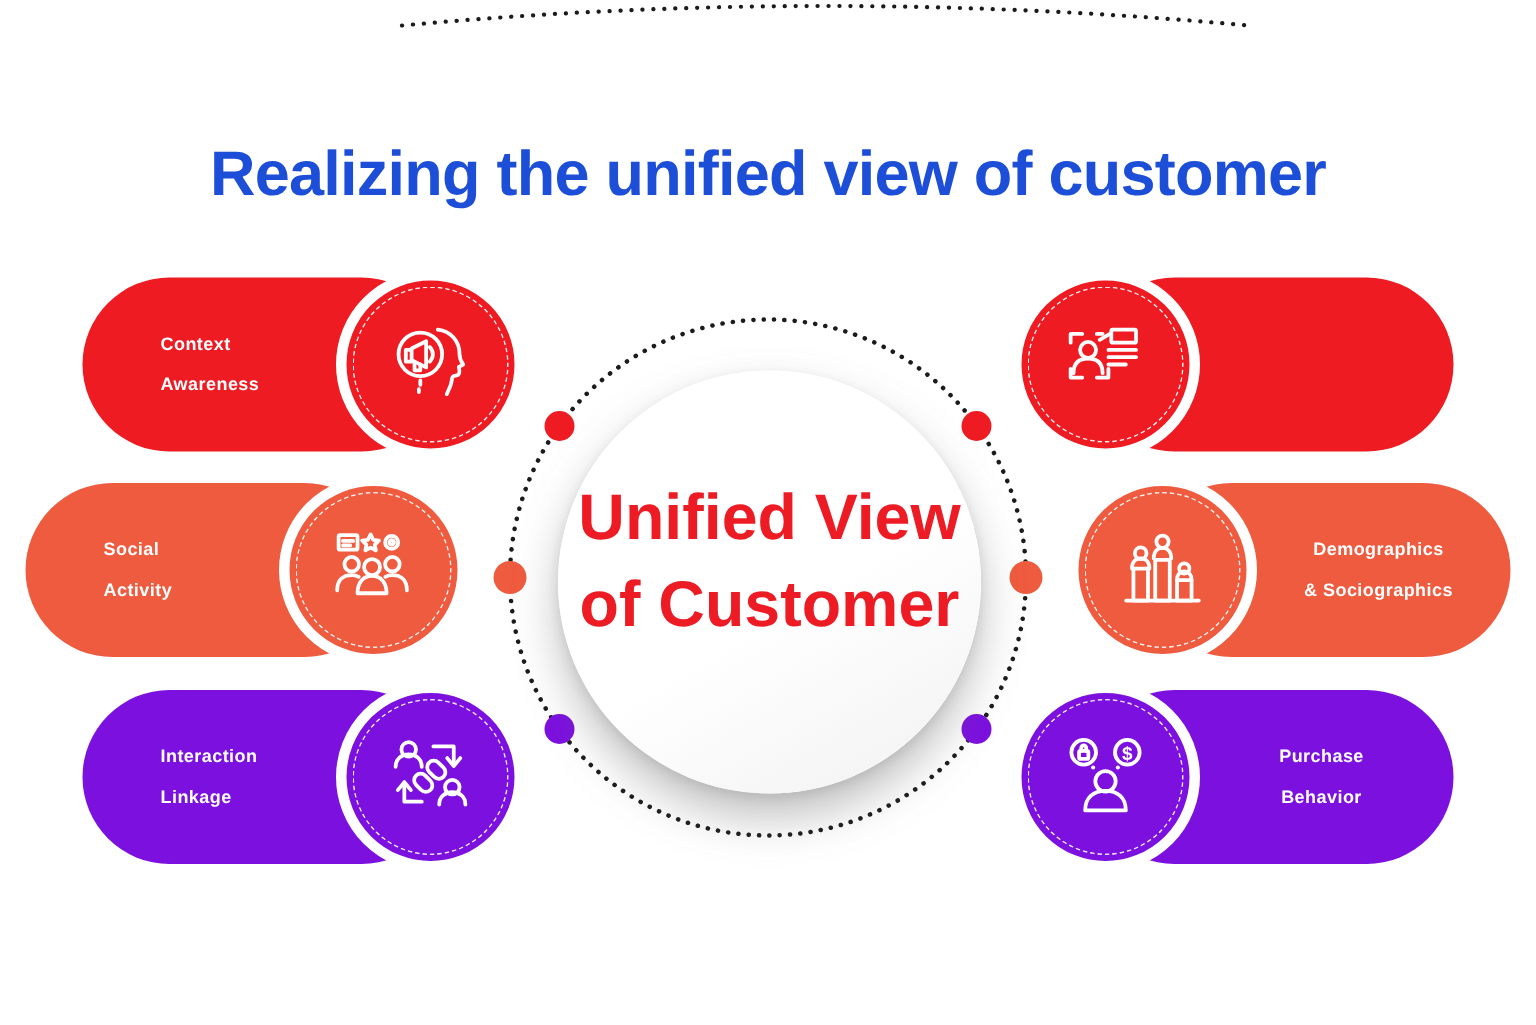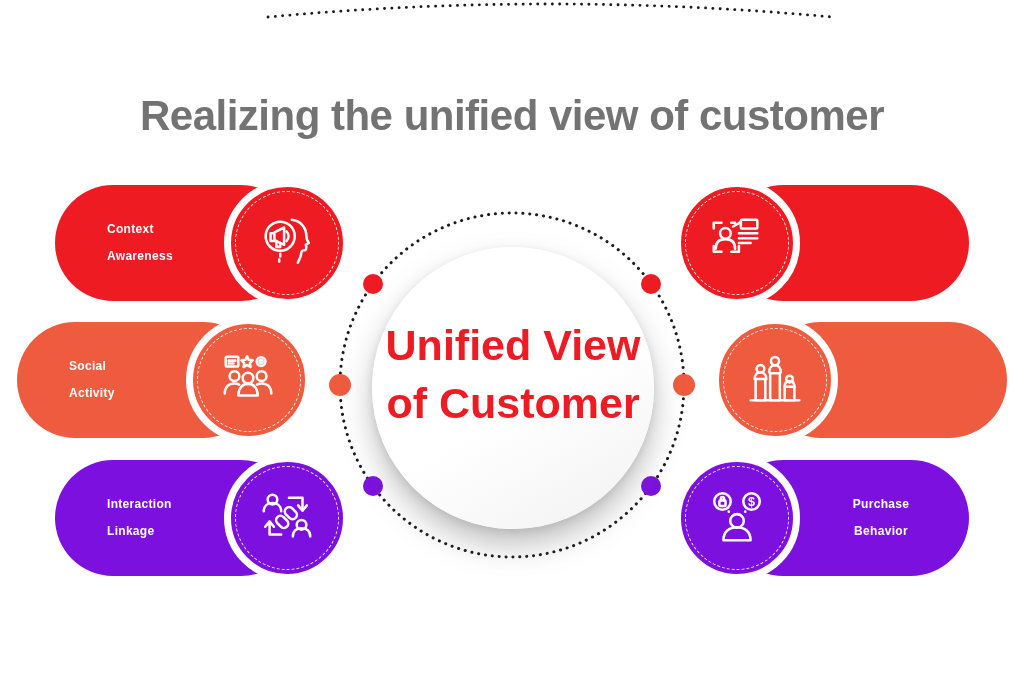--- a/index.html
+++ b/index.html
@@ -1,20 +1,20 @@
 <!DOCTYPE html>
 <html><head>
 <meta charset="utf-8">
 <style>
   html,body{margin:0;padding:0;background:#fff;}
   .stage{position:relative;width:1024px;height:683px;background:#ffffff;overflow:hidden;
          font-family:"Liberation Sans",sans-serif;}
 
   .title{position:absolute;top:90px;left:0;width:100%;margin:0;text-align:center;
-         font-size:42px;line-height:52px;font-weight:700;color:#737373;letter-spacing:-0.5px;}
+         font-size:42px;line-height:52px;font-weight:700;color:#1d4ed8;letter-spacing:-0.5px;}
 
   .deco{position:absolute;left:0;top:0;width:1024px;height:683px;pointer-events:none;}
 
   .center-circle{position:absolute;left:372px;top:247px;width:282px;height:282px;border-radius:50%;
                  background:linear-gradient(150deg,#ffffff 55%,#f1f1f1 100%);
                  box-shadow:0 16px 30px rgba(105,105,105,.42),0 3px 8px rgba(0,0,0,.10);}
   .center-text{position:absolute;inset:0;display:flex;flex-direction:column;align-items:center;
                justify-content:center;transform:translateY(-14px);}
   .center-text span{font-size:43px;line-height:58px;font-weight:800;color:#ED1C24;letter-spacing:0;}
 
@@ -148,20 +148,24 @@
         <path d="M10,38 c0,-7 4,-10 10,-10 s10,3 10,10"></path>
         <path d="M28,15 l7,-4"></path>
         <rect x="36" y="8" width="17" height="9" rx="1"></rect>
         <path d="M34,22 h19 M34,27 h19 M34,32 h12"></path>
       </svg>
     </div>
   </div>
 
   <div class="pill right pill-5">
     <div class="capsule orange-bg"></div>
+    <div class="label">
+      <span>Demographics</span>
+      <span>&amp; Sociographics</span>
+    </div>
     <div class="icon-circle orange-bg">
       <div class="dash-ring"></div>
       <svg viewBox="0 0 64 64" class="icon">
         <path d="M7,53 h50"></path>
         <rect x="12" y="31" width="10" height="22"></rect>
         <rect x="27" y="25" width="10" height="28"></rect>
         <rect x="42" y="39" width="10" height="14"></rect>
         <circle cx="17" cy="20.5" r="4"></circle>
         <path d="M11,31 c0,-4.5 2.6,-7 6,-7 s6,2.5 6,7"></path>
         <circle cx="32" cy="12.5" r="4.2"></circle>

